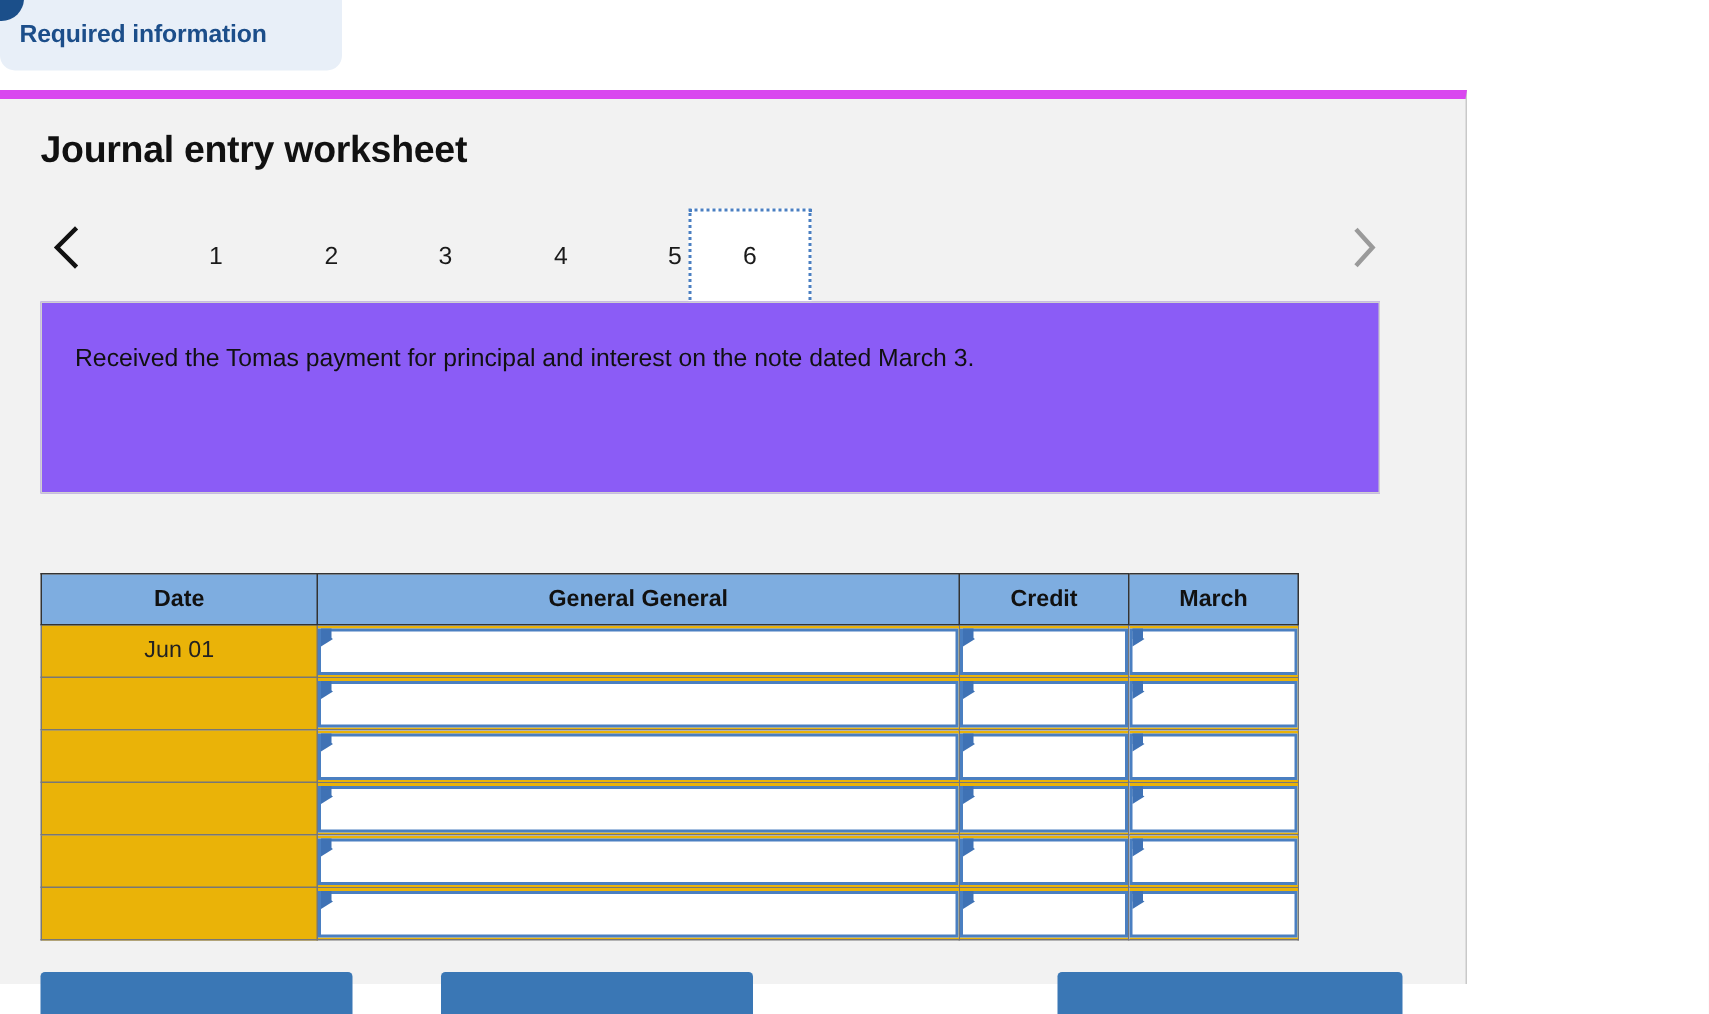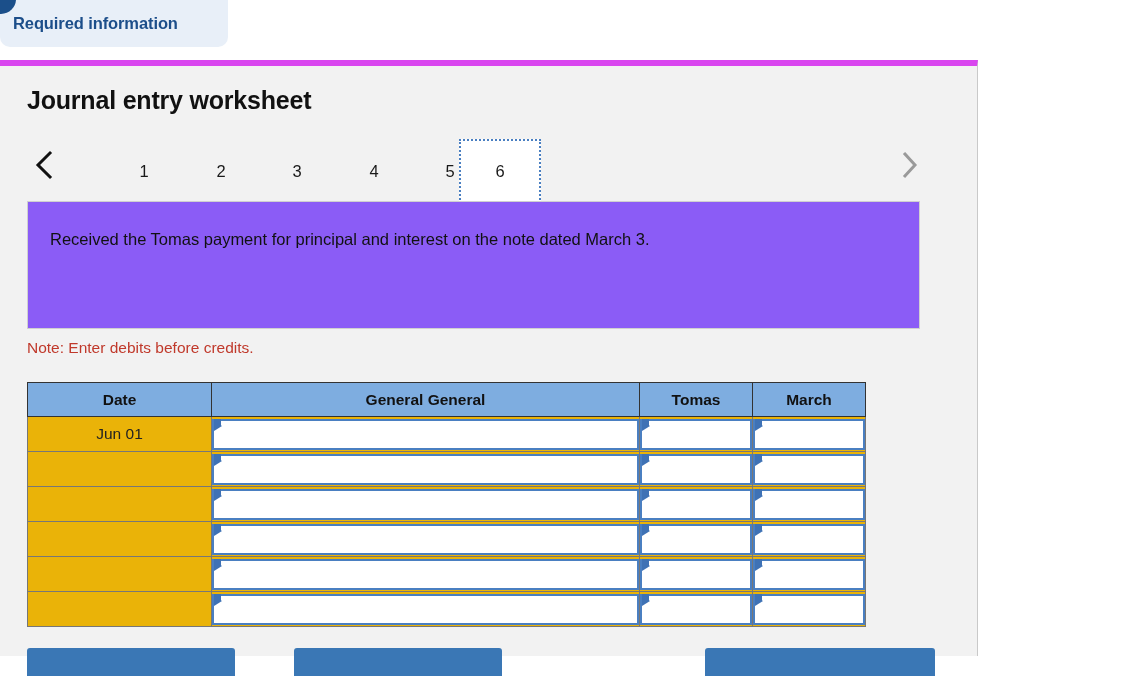--- a/index.html
+++ b/index.html
@@ -250,34 +250,33 @@
       <svg width="22" height="30" viewBox="0 0 22 30">
         <polyline points="6,4 16,15 6,26" fill="none" stroke="#9a9a9a" stroke-width="3" stroke-linecap="square" stroke-linejoin="miter"></polyline>
       </svg>
     </button>
   </div>
 
   <div id="txn-box">
     <div id="txn-text">Received the Tomas payment for principal and interest on the note dated March 3.</div>
   </div>
 
-  <div id="note">Note: Enter debits before credits.</div>
 
   <table id="jtable">
     <colgroup>
       <col class="c-date">
         <col class="c-gj">
         <col class="c-debit">
         <col class="c-credit">
     </colgroup>
     <thead>
       <tr>
         <th>Date</th>
         <th>General General</th>
-        <th>Tomas</th>
+        <th>Credit</th>
         <th>March</th>
       </tr>
     </thead>
     <tbody>
       <tr>
         <td class="datecell">Jun 01</td>
         <td class="inputcell">
           <div class="fieldbox">
             <span class="tri"></span>
             <span></span>

